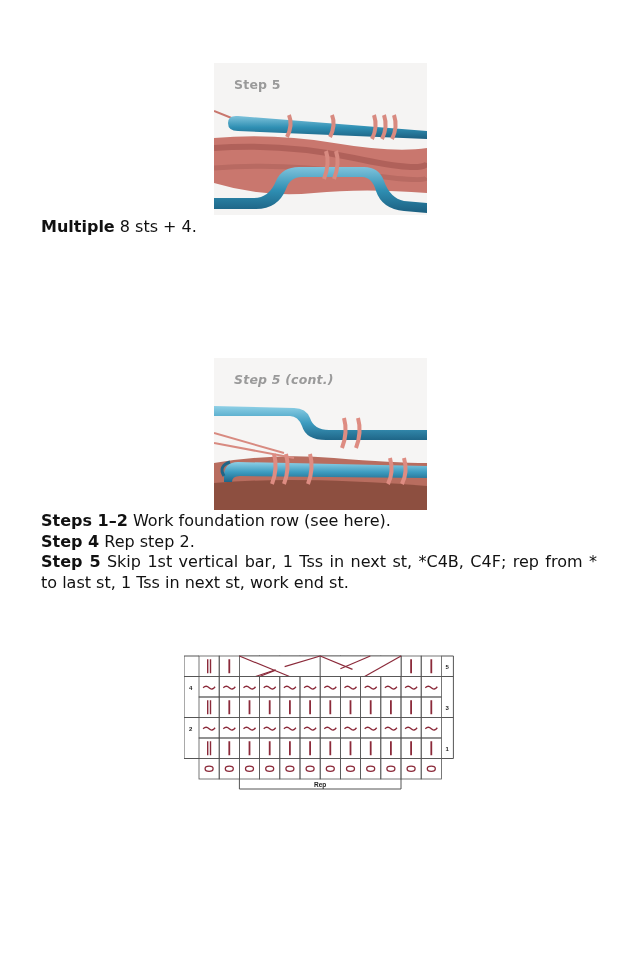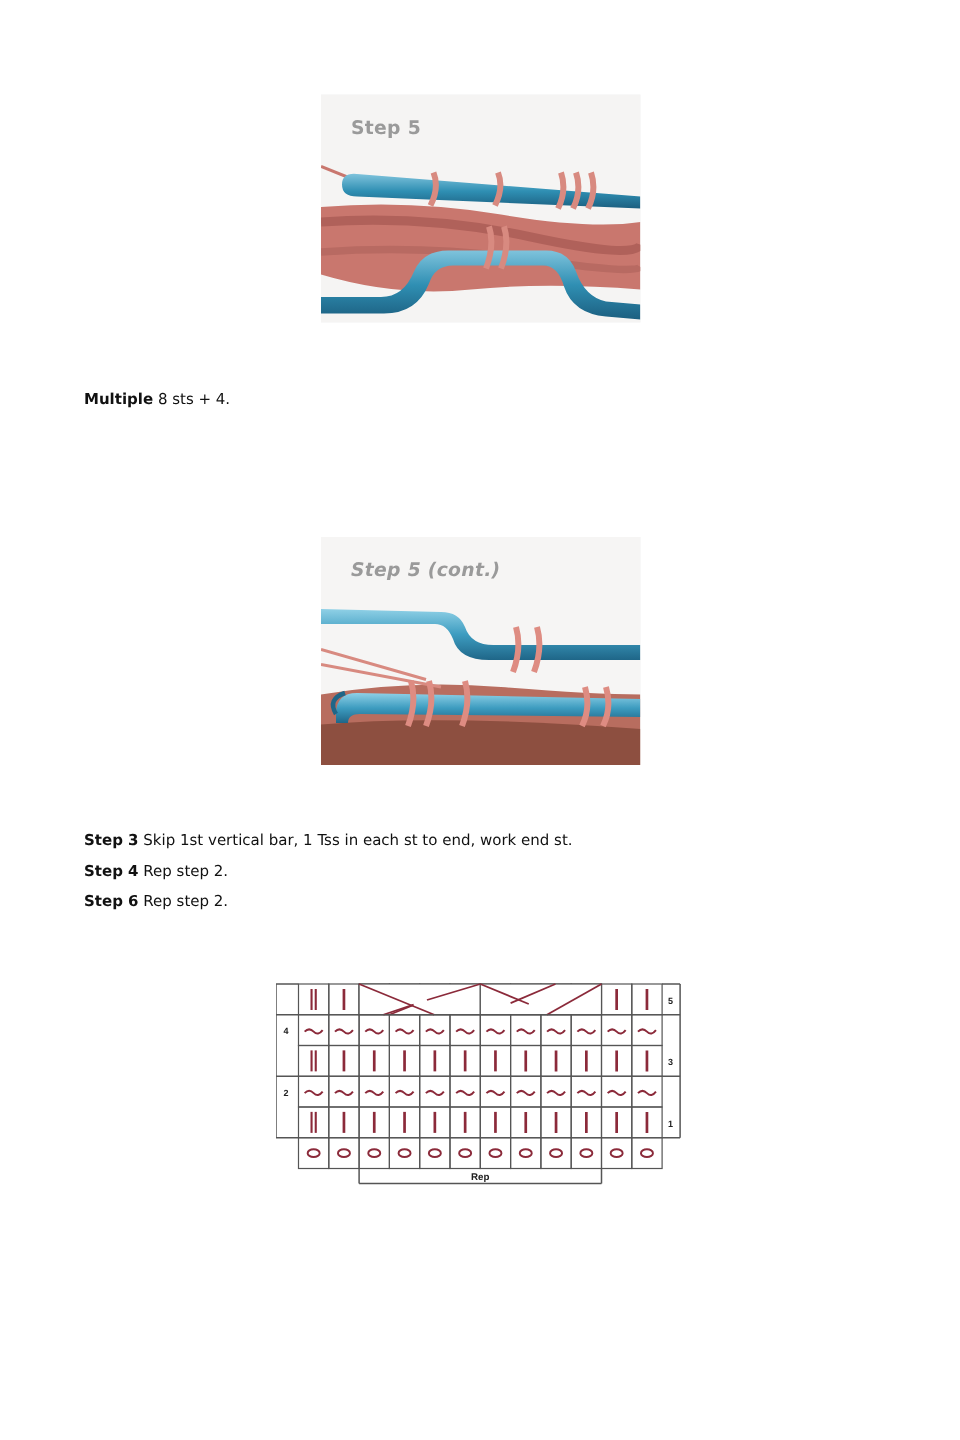--- a/index.html
+++ b/index.html
@@ -3,22 +3,22 @@
   <meta charset="utf-8">
   <style>
     html, body { margin: 0; padding: 0; background: #ffffff; }
     body { width: 640px; height: 960px; position: relative; overflow: hidden;
            font-family: "DejaVu Sans", sans-serif; color: #111111; }
     .photo { position: absolute; left: 214px; width: 213px; height: 152px;
              background: #f4f3f2; overflow: hidden; }
     .photo svg { position: absolute; left: 0; top: 0; }
     .photo .caption { position: absolute; left: 20px; top: 14px; font-size: 12.5px;
              font-weight: bold; color: #9a9a9a; letter-spacing: 0.2px; }
-    .text-block { position: absolute; left: 56px; width: 556px; font-size: 10px;
-             line-height: 20.5px; text-align: justify; margin-top: 40px; }
+    .text-block { position: absolute; left: 41px; width: 556px; font-size: 16px;
+             line-height: 20.5px; text-align: justify; }
     .text-block p { margin: 0; }
     .text-block b { font-weight: bold; }
     .chart { position: absolute; left: 184px; top: 654px; }
   </style>
 </head>
 <body>
 
 <div class="photo" style="top:63px;">
   <svg width="213" height="152" viewBox="0 0 213 152">
     <defs>
@@ -60,23 +60,23 @@
     <path d="M0 75 L70 95 M0 85 L80 100" stroke="#d88a80" stroke-width="2"></path>
     <path d="M0 48 L80 50 Q92 50 96 60 Q100 72 115 72 L213 72 L213 82 L112 82 Q92 82 88 68 Q84 58 76 58 L0 58 Z" fill="url(#blue2)"></path>
     <path d="M10 118 Q10 104 24 104 L213 108 L213 120 L26 118 Q18 118 18 124 L10 124 Z" fill="url(#blue2)"></path>
     <path d="M16 104 Q4 108 10 118" stroke="#1f6688" stroke-width="3" fill="none"></path>
     <path d="M60 96 q4 14 -2 30 M72 96 q4 14 -2 30 M96 96 q4 14 -2 30 M130 60 q4 14 -2 30 M144 60 q4 14 -2 30 M176 100 q4 14 -2 26 M190 100 q4 14 -2 26" stroke="#de8c82" stroke-width="4" fill="none"></path>
   </svg>
   <div class="caption">Step 5 (cont.)</div>
 </div>
 
 <div class="text-block" style="top:511px;">
-  <p><b>Step 3</b><span> Skip 1st vertical bar, 1 Tss in each st to end, work end st.</span></p>
+  <p><b>Steps 1–2</b><span> Work foundation row (see here).</span></p>
   <p><b>Step 4</b><span> Rep step 2.</span></p>
-  <p><b>Step 6</b><span> Rep step 2.</span></p>
+  <p><b>Step 5</b><span> Skip 1st vertical bar, 1 Tss in next st, *C4B, C4F; rep from * to last st, 1 Tss in next st, work end st.</span></p>
 </div>
 
 <div class="chart">
   <svg id="chart-svg" width="275" height="140" viewBox="0 0 275 140">
       <line x1="0" y1="2" x2="0" y2="104.5" stroke="#555555" stroke-width="1"></line>
       <line x1="0" y1="2" x2="15" y2="2" stroke="#555555" stroke-width="1"></line>
       <line x1="0" y1="104.5" x2="15" y2="104.5" stroke="#555555" stroke-width="1"></line>
       <line x1="269.4" y1="2" x2="269.4" y2="104.5" stroke="#555555" stroke-width="1"></line>
       <line x1="257.4" y1="2" x2="269.4" y2="2" stroke="#555555" stroke-width="1"></line>
       <line x1="257.4" y1="104.5" x2="269.4" y2="104.5" stroke="#555555" stroke-width="1"></line>

